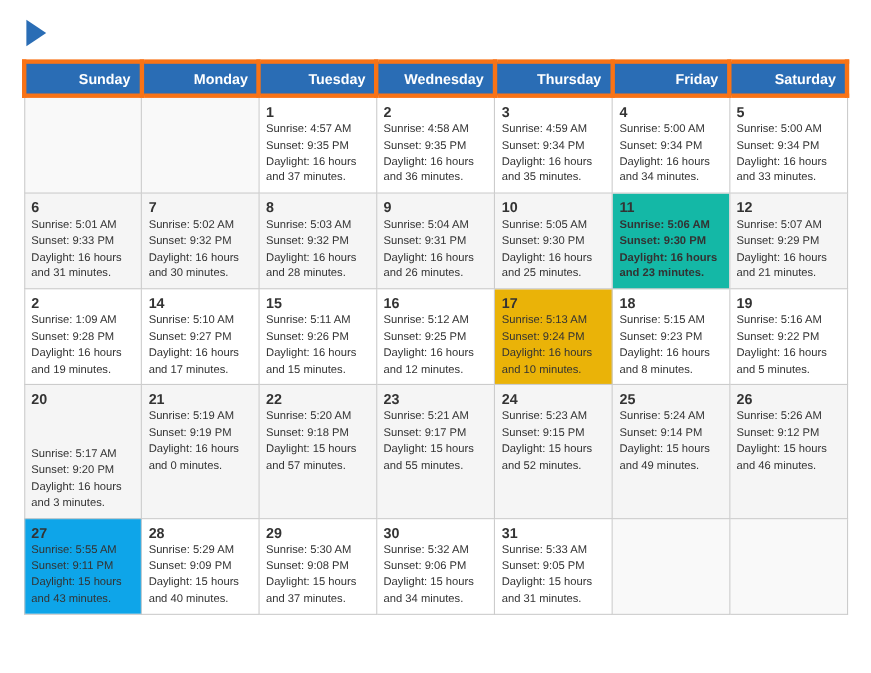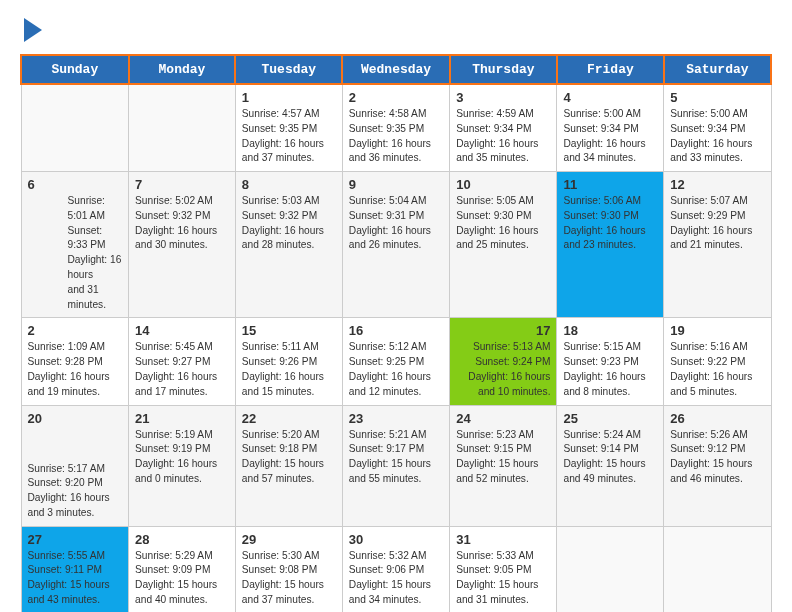--- a/index.html
+++ b/index.html
@@ -60,25 +60,24 @@
       margin-top: 2px;
     }
     .calendar {
       width: 100%;
       border-collapse: collapse;
       border: 1px solid #ccc;
     }
     .calendar th {
       background-color: #2a6db5;
       color: #fff;
-      text-align: center;
+      text-align: right;
       padding: 6px 8px;
       font-size: 13px;
-      border: 2px solid #f97316;
-      font-family: Liberation Mono, monospace;
+      border: 4px solid #f97316;
     }
     .calendar td {
       vertical-align: top;
       padding: 5px 6px;
       font-size: 10.5px;
       color: #333;
       border: 1px solid #ccc;
       width: 108px;
       min-height: 80px;
       background: #fff;
@@ -167,21 +166,21 @@
           <span class="day-number">5</span>
           <div class="day-info" style="white-space: pre-line;">Sunrise: 5:00 AM
 Sunset: 9:34 PM
 Daylight: 16 hours
 and 33 minutes.</div>
         </td>
       </tr>
       <tr>
         <td style="background-color: rgb(245, 245, 245);">
           <span class="day-number">6</span>
-          <div class="day-info" style="white-space: pre-line; margin-left: 40px;">Sunrise: 5:01 AM
+          <div class="day-info" style="white-space: pre-line;">Sunrise: 5:01 AM
 Sunset: 9:33 PM
 Daylight: 16 hours
 and 31 minutes.</div>
         </td>
         <td style="background-color: rgb(245, 245, 245);">
           <span class="day-number">7</span>
           <div class="day-info" style="white-space: pre-line;">Sunrise: 5:02 AM
 Sunset: 9:32 PM
 Daylight: 16 hours
 and 30 minutes.</div>
@@ -200,23 +199,23 @@
 Daylight: 16 hours
 and 26 minutes.</div>
         </td>
         <td style="background-color: rgb(245, 245, 245);">
           <span class="day-number">10</span>
           <div class="day-info" style="white-space: pre-line;">Sunrise: 5:05 AM
 Sunset: 9:30 PM
 Daylight: 16 hours
 and 25 minutes.</div>
         </td>
-        <td style="background-color: #0ea5e9; margin-top: 48px;">
+        <td style="background-color: #14b8a6; margin-top: 48px;">
           <span class="day-number">11</span>
-          <div class="day-info" style="white-space: pre-line;">Sunrise: 5:06 AM
+          <div class="day-info" style="white-space: pre-line; font-weight: bold;">Sunrise: 5:06 AM
 Sunset: 9:30 PM
 Daylight: 16 hours
 and 23 minutes.</div>
         </td>
         <td style="background-color: rgb(245, 245, 245);">
           <span class="day-number">12</span>
           <div class="day-info" style="white-space: pre-line;">Sunrise: 5:07 AM
 Sunset: 9:29 PM
 Daylight: 16 hours
 and 21 minutes.</div>
@@ -225,40 +224,40 @@
       <tr>
         <td style="background-color: rgb(255, 255, 255);">
           <span class="day-number">2</span>
           <div class="day-info" style="white-space: pre-line;">Sunrise: 1:09 AM
 Sunset: 9:28 PM
 Daylight: 16 hours
 and 19 minutes.</div>
         </td>
         <td style="background-color: rgb(255, 255, 255);">
           <span class="day-number">14</span>
-          <div class="day-info" style="white-space: pre-line;">Sunrise: 5:45 AM
+          <div class="day-info" style="white-space: pre-line;">Sunrise: 5:10 AM
 Sunset: 9:27 PM
 Daylight: 16 hours
 and 17 minutes.</div>
         </td>
         <td style="background-color: rgb(255, 255, 255);">
           <span class="day-number">15</span>
           <div class="day-info" style="white-space: pre-line;">Sunrise: 5:11 AM
 Sunset: 9:26 PM
 Daylight: 16 hours
 and 15 minutes.</div>
         </td>
         <td style="background-color: rgb(255, 255, 255);">
           <span class="day-number">16</span>
           <div class="day-info" style="white-space: pre-line;">Sunrise: 5:12 AM
 Sunset: 9:25 PM
 Daylight: 16 hours
 and 12 minutes.</div>
         </td>
-        <td style="background-color: #84cc16; text-align: right;">
+        <td style="background-color: #eab308;">
           <span class="day-number">17</span>
           <div class="day-info" style="white-space: pre-line;">Sunrise: 5:13 AM
 Sunset: 9:24 PM
 Daylight: 16 hours
 and 10 minutes.</div>
         </td>
         <td style="background-color: rgb(255, 255, 255);">
           <span class="day-number">18</span>
           <div class="day-info" style="white-space: pre-line;">Sunrise: 5:15 AM
 Sunset: 9:23 PM

